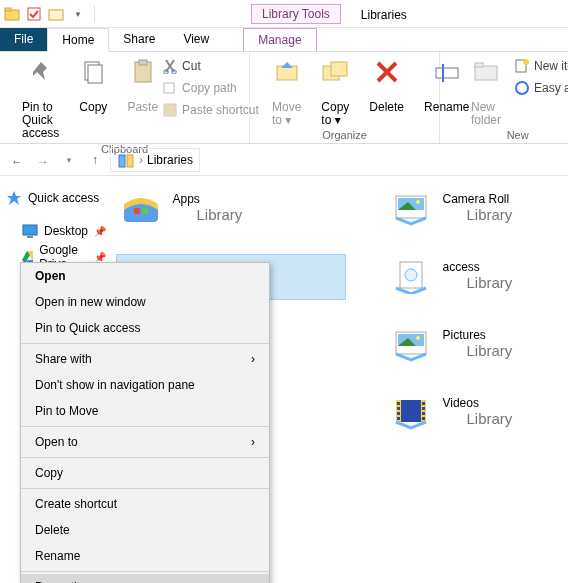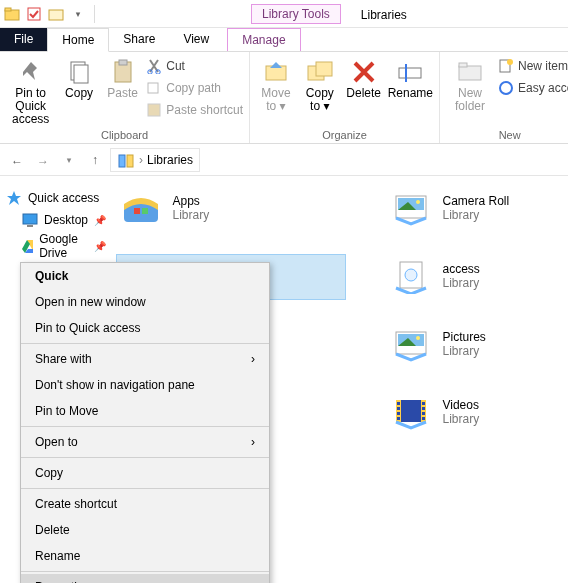--- a/index.html
+++ b/index.html
@@ -10,55 +10,55 @@
 .qat { display: flex; gap: 6px; align-items: center; }
 .qat .sq { width: 16px; height: 16px; display: flex; align-items: center; justify-content: center; }
 .vline { width: 1px; height: 18px; background: #dcdcdc; margin: 0 2px; }
 .tabtool { margin-left: 134px; display: flex; align-items: flex-end; gap: 12px; padding-left: 20px; }
 .contextual { border: 1px solid #e397e3; padding: 2px 10px; color: #7a3a7a; background: #fdf3fd; }
 .loc-label { padding: 2px 8px; }
 
 
 .tabs { height: 24px; display: flex; align-items: stretch; border-bottom: 1px solid #dcdcdc; }
 .tab { padding: 4px 14px; cursor: pointer; }
-.tab.file { background: #0f172a; color: #fff; }
+.tab.file { background: #0c4a6e; color: #fff; }
 .tab.active { border: 1px solid #dcdcdc; border-bottom: 1px solid #fff; background: #fff; margin-bottom: -1px; }
-.tab.manage { border: 1px solid #e397e3; border-bottom: none; color: #7a3a7a; margin-left: 4px; }
+.tab.manage { border: 1px solid #e397e3; border-bottom: none; color: #7a3a7a; margin-left: 20px; }
 
 
 .ribbon { height: 92px; display: flex; border-bottom: 1px solid #dcdcdc; background: #fff; }
 .group { border-right: 1px solid #e5e5e5; padding: 2px 6px 0 6px; display: flex; flex-direction: column; justify-content: space-between; }
 .gstack { display: flex; align-items: flex-start; gap: 4px; }
-.bigbtn { width: 48px; display: flex; flex-direction: column; align-items: center; gap: 1px; padding-top: 4px; text-align: center; line-height: 1.1; cursor: pointer; }
+.bigbtn { width: 48px; display: flex; flex-direction: column; align-items: center; gap: 15px; padding-top: 4px; text-align: left; line-height: 1.1; cursor: pointer; margin-left: 16px; }
 .bigbtn.disabled { color: #9a9a9a; }
 .glabel { text-align: center; color: #666; padding: 2px 0; font-size: 11px; }
 .minibtns { display: flex; flex-direction: column; gap: 6px; padding-top: 4px; }
 .minibtn { display: flex; align-items: center; gap: 4px; color: #444; cursor: pointer; white-space: nowrap; }
 .minibtn.disabled { color: #9a9a9a; }
 
 
 .navbar { height: 32px; display: flex; align-items: center; gap: 4px; padding: 0 6px; border-bottom: 1px solid #e5e5e5; }
 .navbtn { width: 22px; height: 22px; display: flex; align-items: center; justify-content: center; color: #888; cursor: pointer; }
 .navbtn.active { color: #555; }
 .crumb { display: flex; align-items: center; gap: 4px; padding: 2px 6px; border: 1px solid #e5e5e5; flex: 0 0 auto; height: 24px; }
 
 
 .content { display: flex; height: calc(583px - 28px - 24px - 92px - 32px); }
 .sidebar { width: 160px; padding: 14px 6px; }
-.side-head { display: flex; align-items: center; gap: 6px; font-weight: 400; color: #000; margin-bottom: 4px; }
+.side-head { display: flex; align-items: center; gap: 6px; font-weight: 400; color: #000; margin-bottom: 15px; }
 .side-item { display: flex; align-items: center; gap: 6px; padding: 2px 0 2px 16px; }
 .pin { margin-left: auto; color: #888; font-size: 10px; }
 
 .pane { flex: 1; padding: 10px 4px; position: relative; }
 .cols { display: flex; gap: 40px; }
 .col { display: flex; flex-direction: column; gap: 24px; }
 .item { display: flex; align-items: center; gap: 10px; padding: 4px; width: 230px; }
 .item.sel { background: #cde6f7; border: 1px solid #9ecff5; }
 .item .txt { display: flex; flex-direction: column; line-height: 1.2; }
-.sub { color: #777; font-size: 12px; }
+.sub { color: #777; font-size: 15px; margin-left: 24px; }
 .obscured { color: #555; }
 
 
 .ctxmenu { position: absolute; left: 20px; top: 262px; width: 250px; background: #f2f2f2; border: 1px solid #bfbfbf; box-shadow: 2px 2px 6px rgba(0,0,0,0.25); z-index: 50; }
 .mi { padding: 6px 14px; cursor: pointer; display: flex; justify-content: space-between; align-items: center; }
 .mi.hl { background: #d8d8d8; }
 .sep { height: 1px; background: #d0d0d0; margin: 2px 0; }
 svg { display: block; }
 </style>
 </head>
@@ -347,21 +347,21 @@
               <span class="sub">Library</span>
             </div>
         </div>
       </div>
     </div>
   </div>
 </div>
 
 <div class="ctxmenu">
   <div class="mi">
-      <span style="font-weight:600">Quick</span>
+      <span style="font-weight:600">Open</span>
     </div>
   <div class="mi">
       <span>Open in new window</span>
     </div>
   <div class="mi">
       <span>Pin to Quick access</span>
     </div>
   <div class="sep"></div>
   <div class="mi">
       <span>Share with</span>

